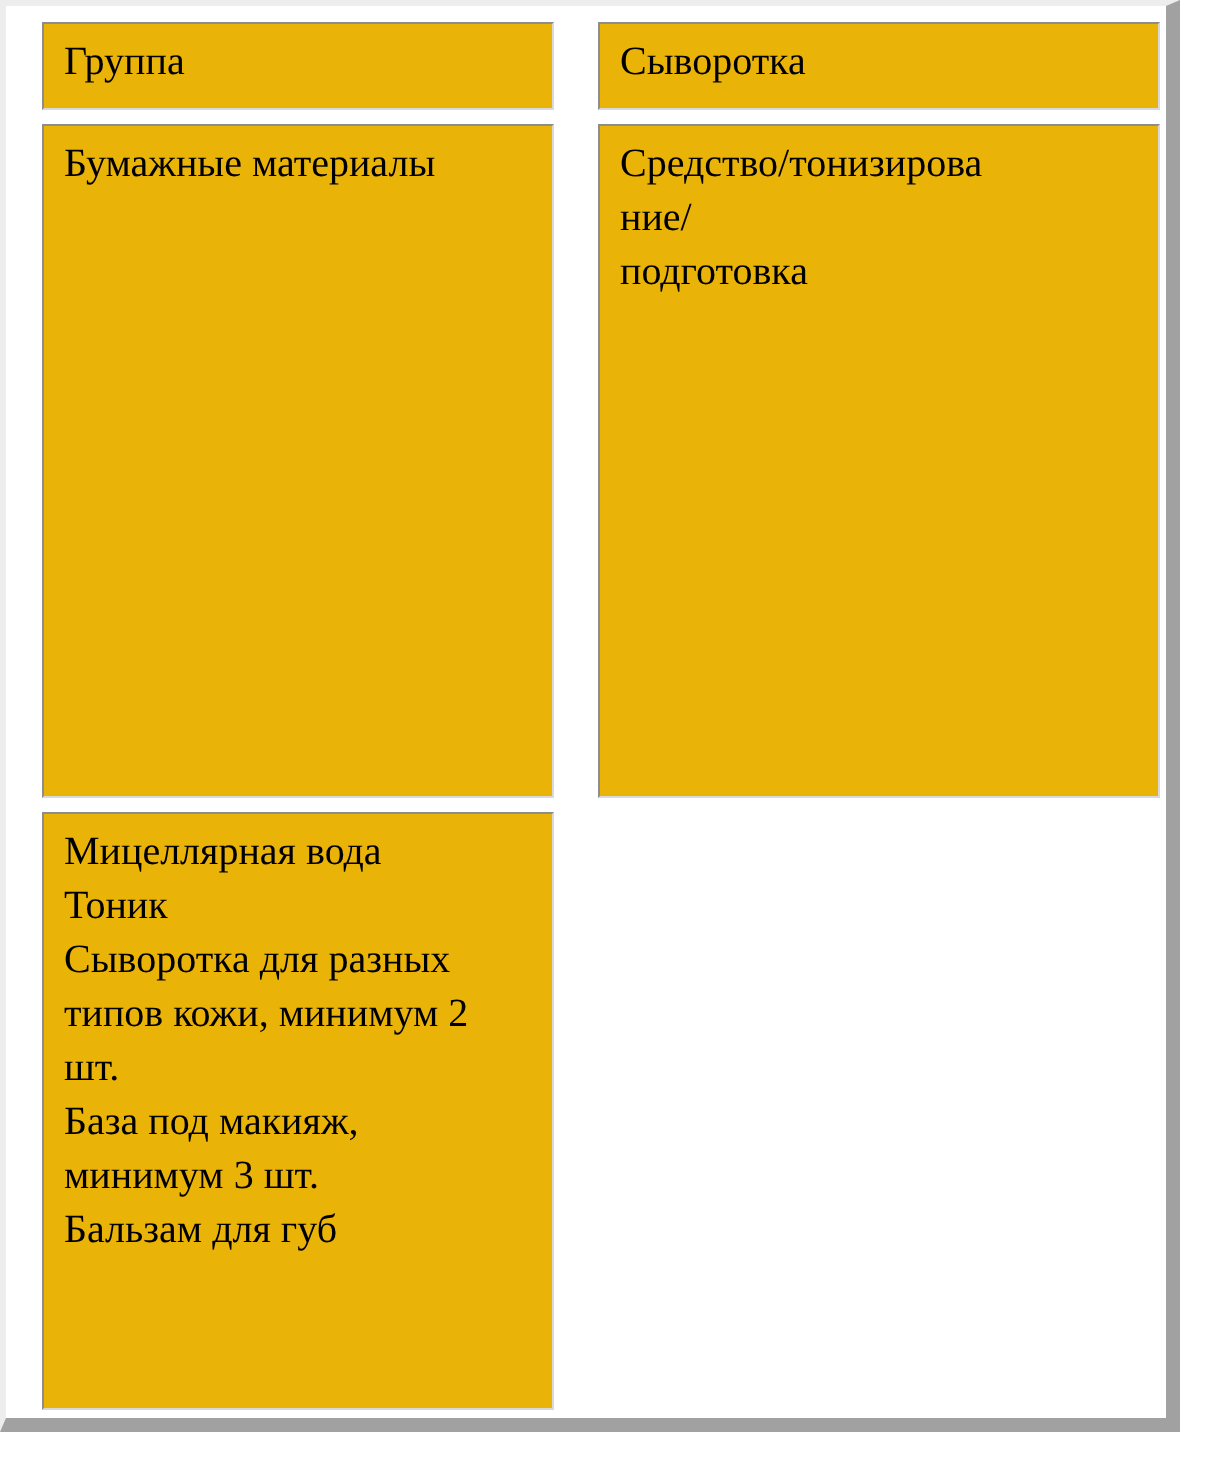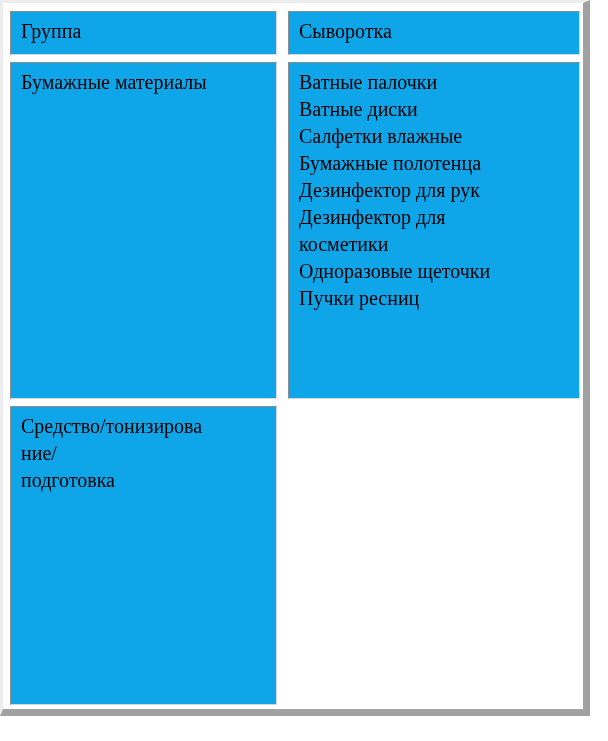--- a/index.html
+++ b/index.html
@@ -28,51 +28,51 @@
   .supplies-table {
     display: grid;
     grid-template-columns: 267px 292px;
     grid-template-rows: 44px 337px 299px;
     column-gap: 11px;
     row-gap: 7px;
     margin: 8px 0 0 7px;
   }
   
   .cell {
-    background: #0ea5e9;
+    background: #eab308;
     border: 1px solid;
     border-color: #8d8d8d #d9d9d9 #d9d9d9 #8d8d8d;
     padding: 6px 10px;
     font-size: 20px;
     line-height: 27px;
     white-space: pre-line;
     overflow: hidden;
+    margin-left: 11px;
   }
 </style>
 </head>
 <body>
 
 <div class="table-frame">
   <div class="supplies-table">
 
     <div class="cell">Группа</div>
 
     <div class="cell">Сыворотка</div>
 
     <div class="cell">Бумажные материалы</div>
 
-    <div class="cell">Ватные палочки
-Ватные диски
-Салфетки влажные
-Бумажные полотенца
-Дезинфектор для рук
-Дезинфектор для
-косметики
-Одноразовые щеточки
-Пучки ресниц</div>
 
     <div class="cell">Средство/тонизирова
 ние/
 подготовка</div>
 
+    <div class="cell">Мицеллярная вода
+Тоник
+Сыворотка для разных
+типов кожи, минимум 2
+шт.
+База под макияж,
+минимум 3 шт.
+Бальзам для губ</div>
 
   </div>
 </div>
 
 </body></html>

